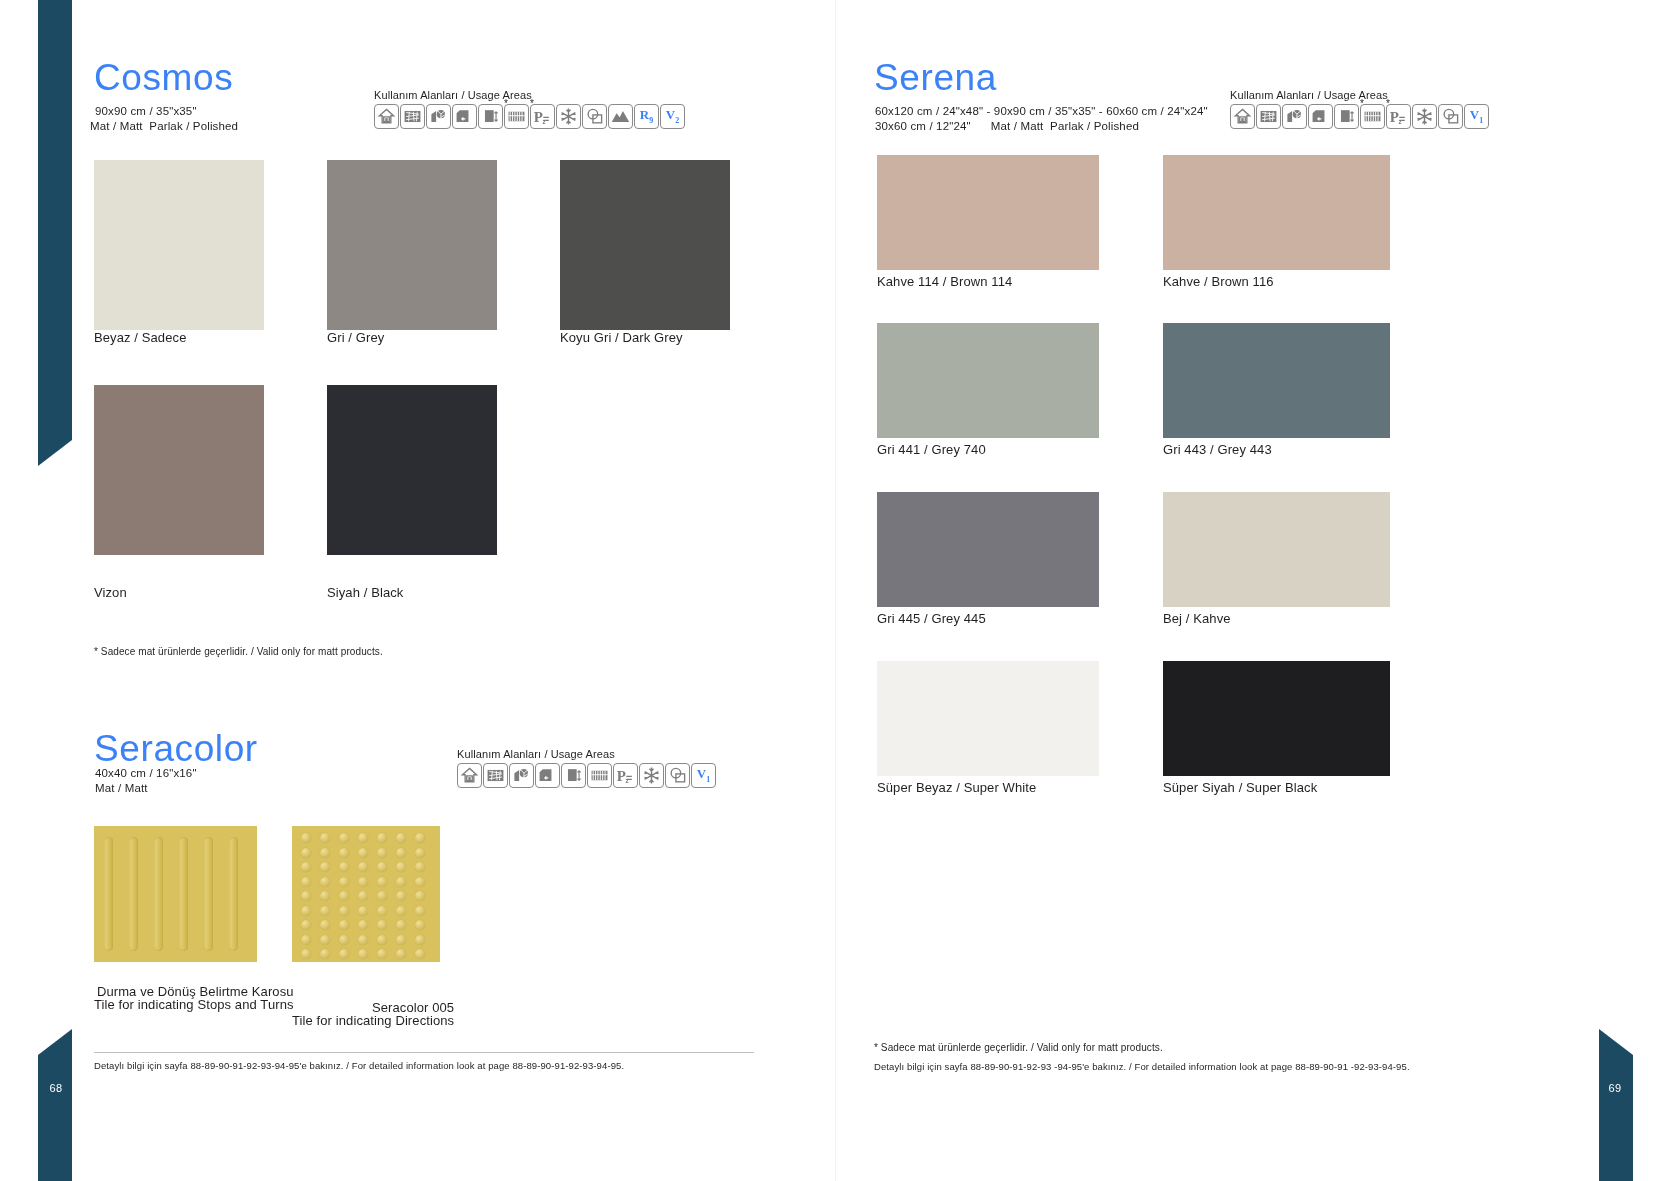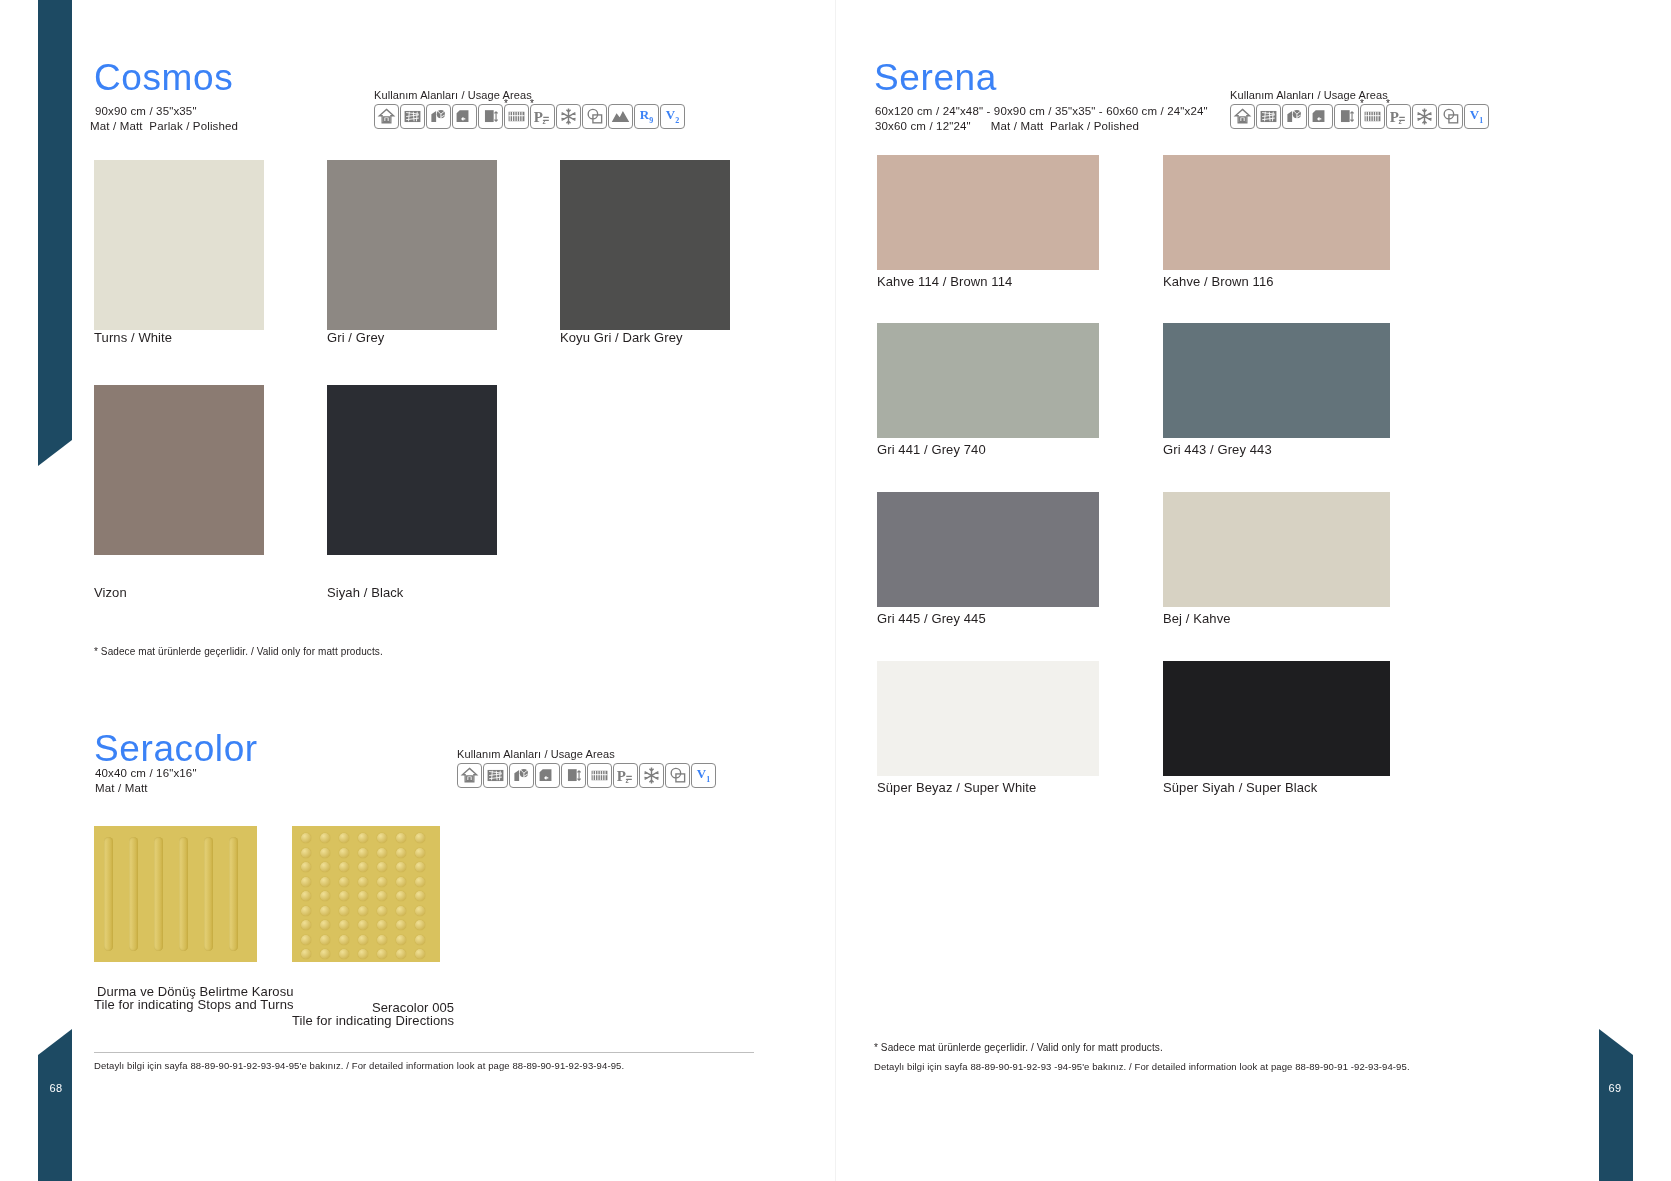--- a/index.html
+++ b/index.html
@@ -179,21 +179,21 @@
           <div class="ic">
             <span class="lbl">V<sub>2</sub></span>
           </div>
         </div>
       </div>
   </div>
 
   <div class="sw" style="left:94px;top:160px;width:170px;height:170px;">
       <div class="tile" id="sw-l0-0" style="background: rgb(226, 224, 210);"></div>
     </div>
-  <div class="cap" style="left:94px;top:331px;">Turns / White</div>
+  <div class="cap" style="left:94px;top:331px;">Beyaz / Sadece</div>
 
   <div class="sw" style="left:327px;top:160px;width:170px;height:170px;">
       <div class="tile" id="sw-l0-1" style="background: rgb(141, 136, 131);"></div>
     </div>
   <div class="cap" style="left:327px;top:331px;">Gri / Grey</div>
 
   <div class="sw" style="left:560px;top:160px;width:170px;height:170px;">
       <div class="tile" id="sw-l0-2" style="background: rgb(78, 78, 77);"></div>
     </div>
   <div class="cap" style="left:560px;top:331px;">Koyu Gri / Dark Grey</div>

